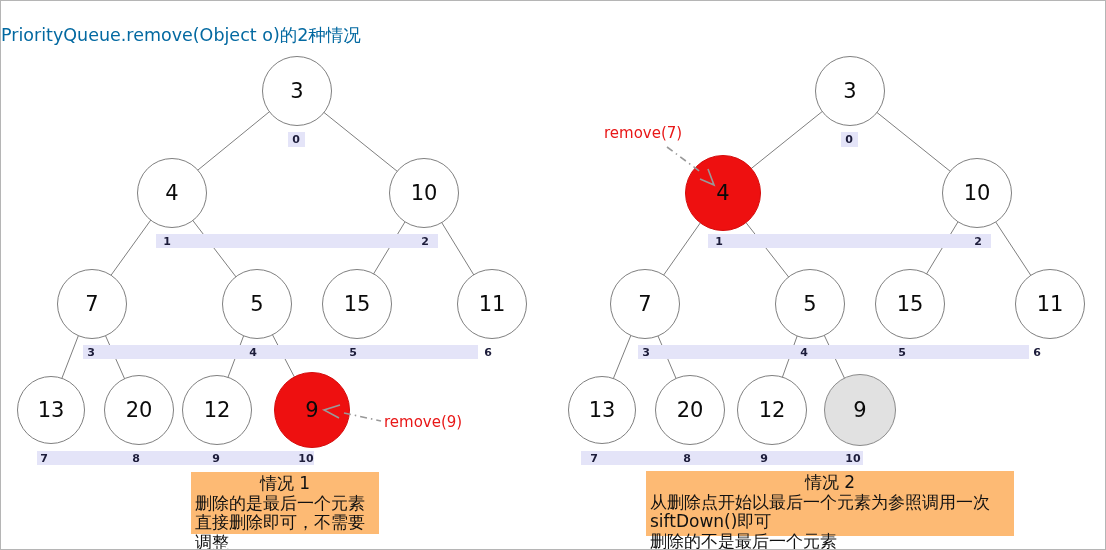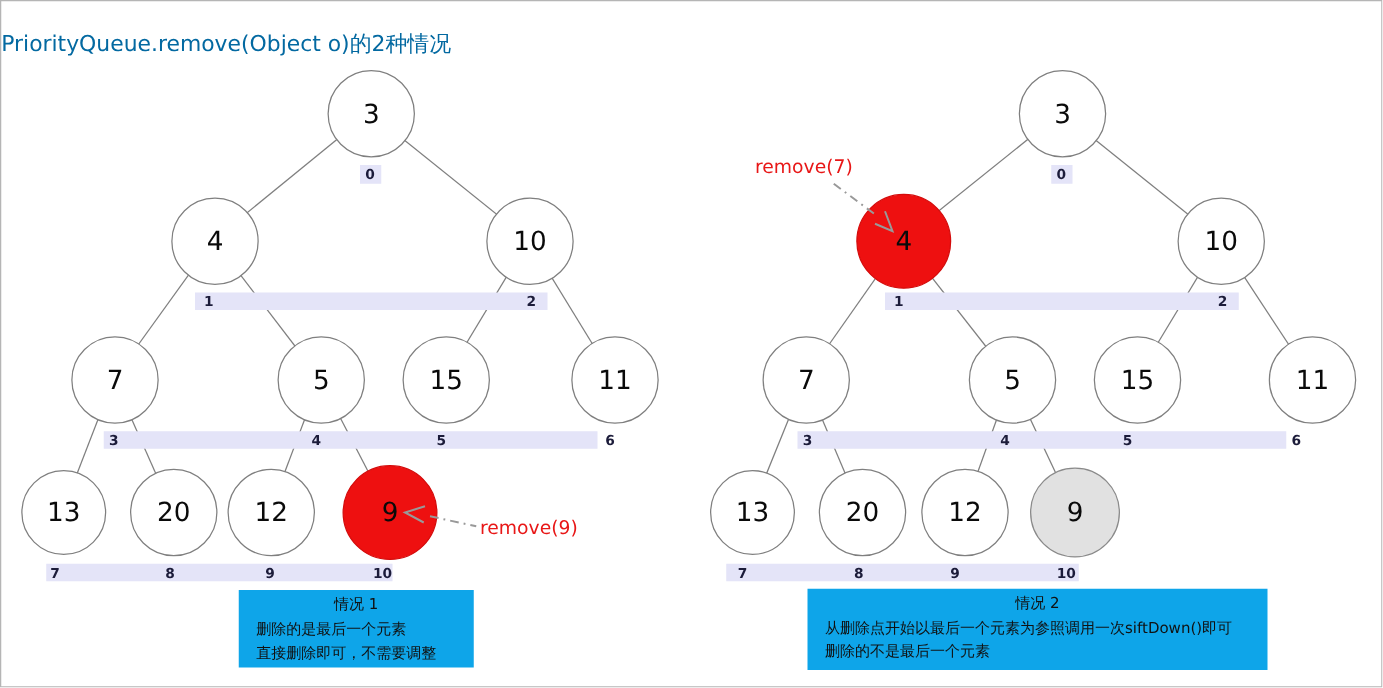--- a/index.html
+++ b/index.html
@@ -26,22 +26,22 @@
   .node.red{width:74px;height:74px;background:#ee1010;border-color:#d40c0c;}
   .node.gray{width:70px;height:70px;background:#e1e1e1;border-color:#8a8a8a;}
   .bar{position:absolute;height:14px;background:#e4e4f8;}
   .badge{position:absolute;width:17px;height:15px;background:#e4e4f8;}
   .idx{
     position:absolute;transform:translateX(-50%);
     font-size:11px;font-weight:600;color:#1c1c3a;line-height:13px;
   }
   .remove-label{position:absolute;color:#e81717;font-size:15px;white-space:nowrap;}
   .caption{
-    position:absolute;background:#0ea5e9;color:#111;
-    font-size:12px;line-height:19.5px;padding:2px 14px;box-sizing:border-box;
+    position:absolute;background:#fdba74;color:#111;
+    font-size:17px;line-height:19.5px;padding:2px 4px;box-sizing:border-box;
   }
   .caption .c-title{text-align:center;}
 </style>
 </head>
 <body>
 
 <div class="canvas">
 
   <div class="title">PriorityQueue.remove(Object o)的2种情况</div>
 

